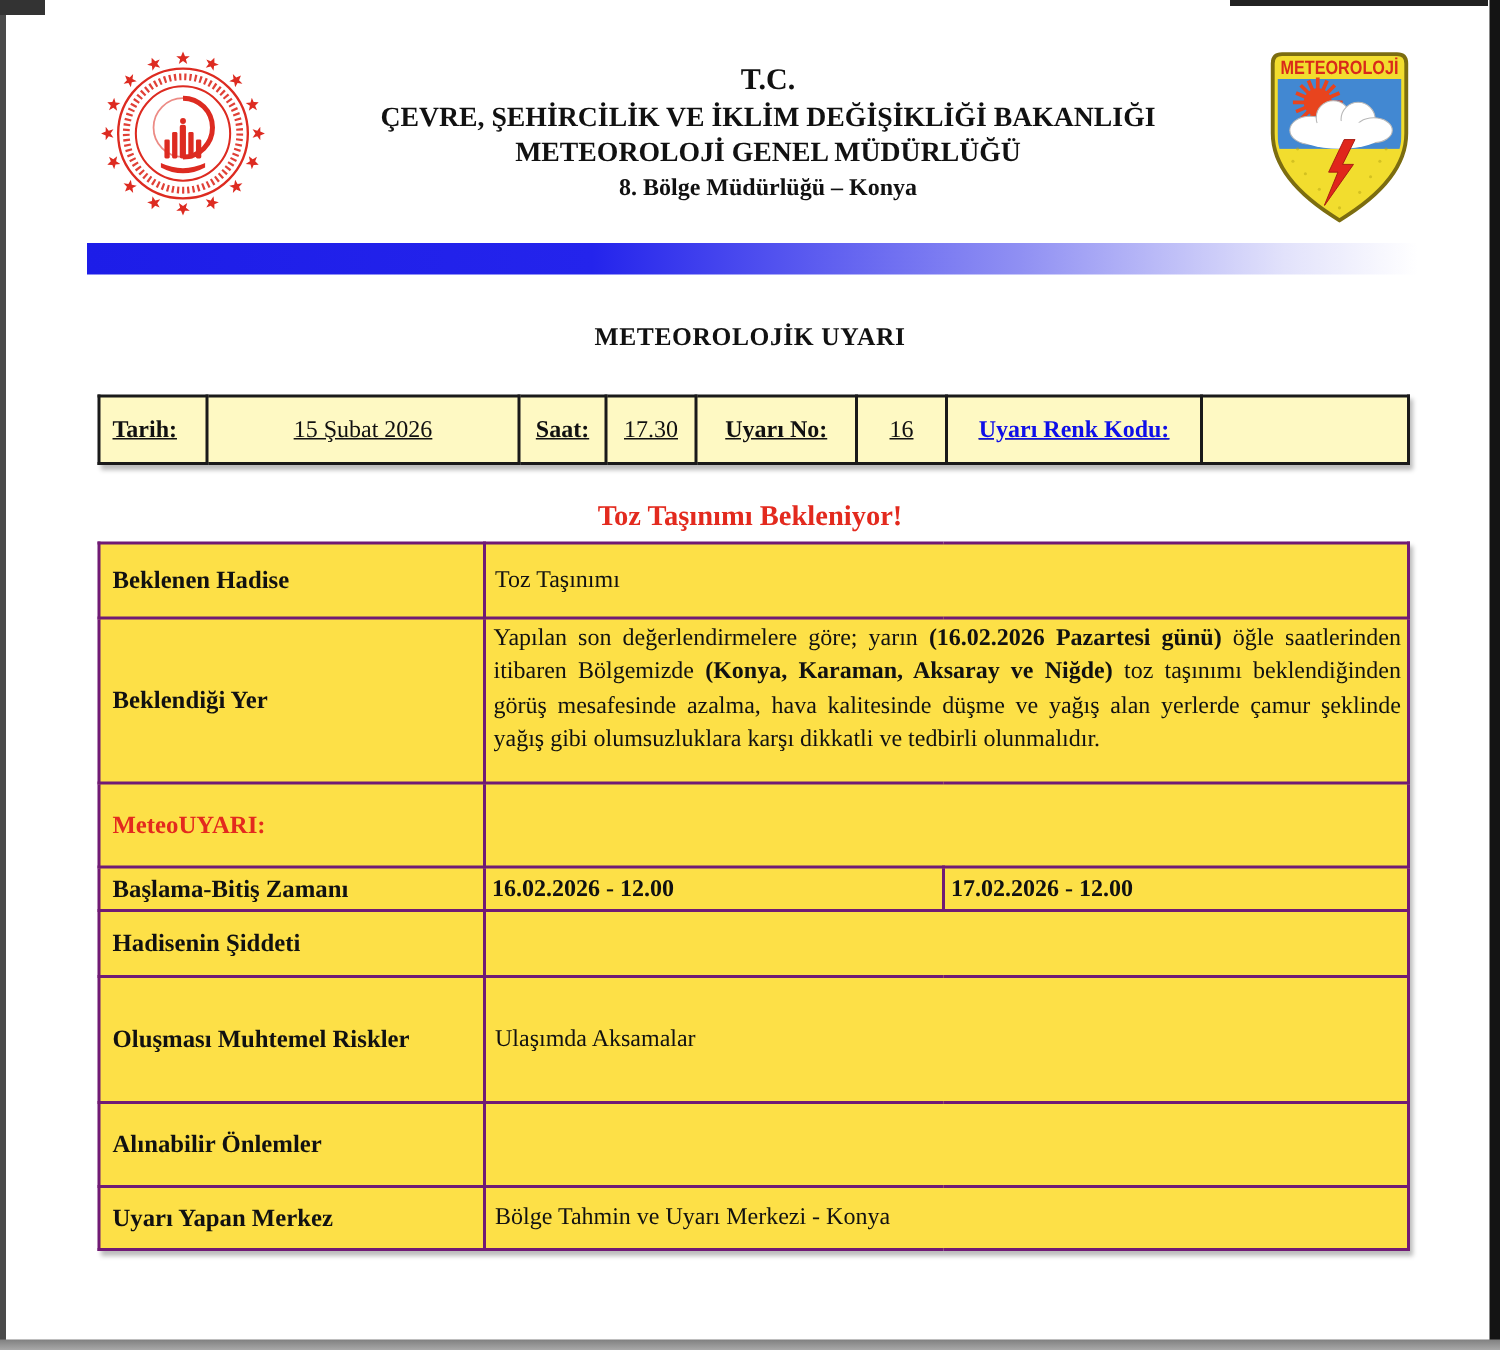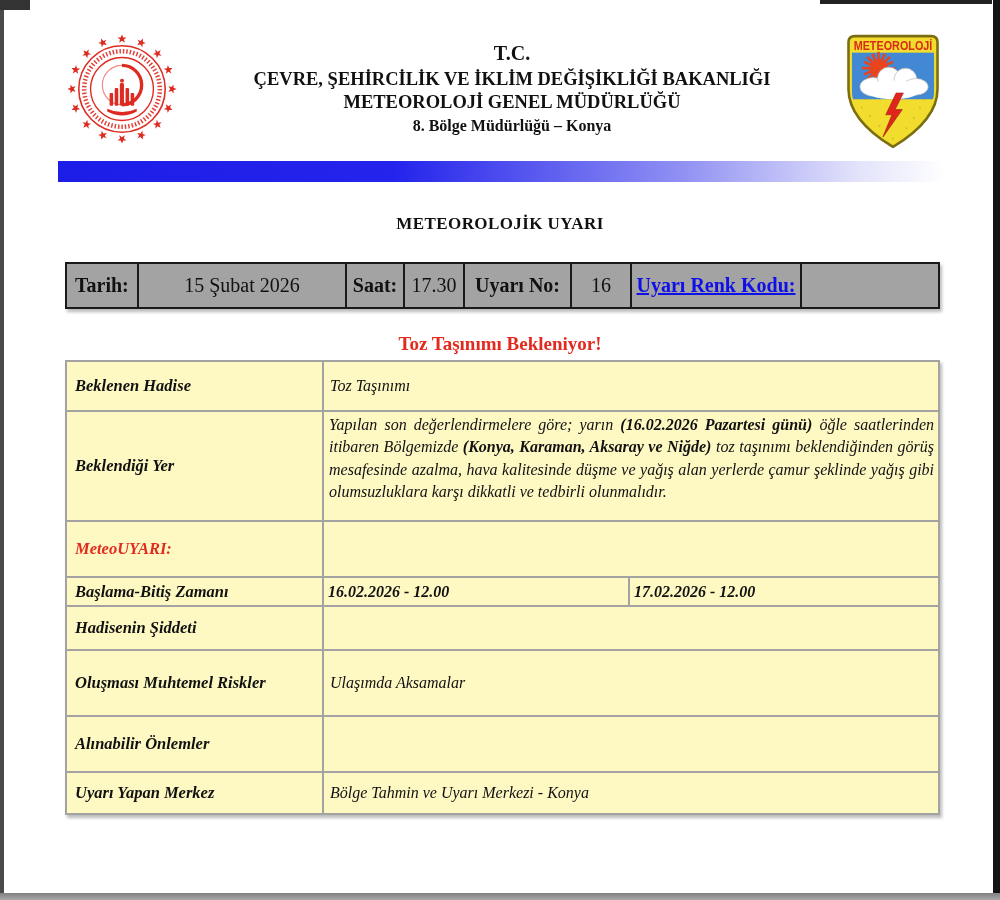--- a/index.html
+++ b/index.html
@@ -23,30 +23,30 @@
   .h-region{font-size:16px;font-weight:bold;margin-top:2px;}
   .logo-right{width:110px;flex:0 0 auto;}
 
   .blue-bar{margin:6px 0 0 58px;width:887px;height:21px;
     background:linear-gradient(90deg,#1d1de8 0%,#2424ec 38%,#8f8ff3 70%,#e2e2fb 90%,#ffffff 100%);}
 
   .section-title{text-align:center;margin-top:32px;font-size:17px;font-weight:bold;letter-spacing:.4px;}
 
   table{border-collapse:collapse;table-layout:fixed;}
   .info-table{margin:28px 0 0 65px;width:873px;box-shadow:2px 3px 3px #bcbcbc;}
-  .info-table td{border:2px solid #1a1a1a;height:41px;font-size:20px;vertical-align:middle;background:#a3a3a3;}
+  .info-table td{border:2px solid #1a1a1a;height:41px;font-size:16px;vertical-align:middle;background:#fef9c3;text-decoration:underline;}
   .td-left{padding-left:8px;font-weight:bold;}
   .td-center{text-align:center;}
   .td-bold{font-weight:bold;}
   .color-link{color:#0f0fe8;font-weight:bold;text-decoration:underline;cursor:pointer;}
 
   .warning-title{text-align:center;color:#e32a1e;font-weight:bold;font-size:19px;margin-top:24px;}
 
   .detail-table{margin:5px 0 0 65px;width:873px;box-shadow:2px 3px 3px #bcbcbc;}
-  .detail-table td{border:2px solid #a3a3a3;vertical-align:middle;background:#fef9c3;font-size:16px;font-style:italic;}
+  .detail-table td{border:2px solid #701a75;vertical-align:middle;background:#fde047;font-size:16px;}
   .detail-table td.label{font-weight:bold;padding-left:8px;font-size:16.5px;}
   .detail-table td.content{padding-left:6px;}
   .label-red{color:#e32a1e;}
   .para{padding:2px 4px 2px 5px !important;text-align:justify;font-size:15.5px;line-height:1.4;vertical-align:top !important;}
   .date-cell{font-weight:bold;padding-left:4px;margin-left:28px;}
 </style>
 </head>
 <body>
 
 <div class="edge-left"></div>
@@ -201,21 +201,21 @@
   </tr>
   <tr style="height:29px">
     <td class="label">Başlama-Bitiş Zamanı</td>
     <td class="date-cell">16.02.2026 - 12.00</td>
     <td class="date-cell">17.02.2026 - 12.00</td>
   </tr>
   <tr style="height:44px">
     <td class="label">Hadisenin Şiddeti</td>
     <td class="content" colspan="2"></td>
   </tr>
-  <tr style="height:66px">
+  <tr style="height:84px">
     <td class="label">Oluşması Muhtemel Riskler</td>
     <td class="content" colspan="2" style="vertical-align:middle;">Ulaşımda Aksamalar</td>
   </tr>
   <tr style="height:56px">
     <td class="label">Alınabilir Önlemler</td>
     <td class="content" colspan="2"></td>
   </tr>
   <tr style="height:42px">
     <td class="label">Uyarı Yapan Merkez</td>
     <td class="content" colspan="2">Bölge Tahmin ve Uyarı Merkezi - Konya</td>

